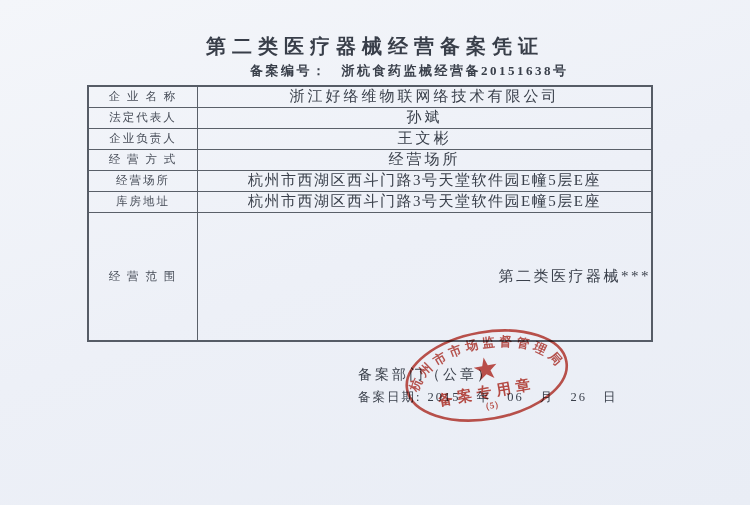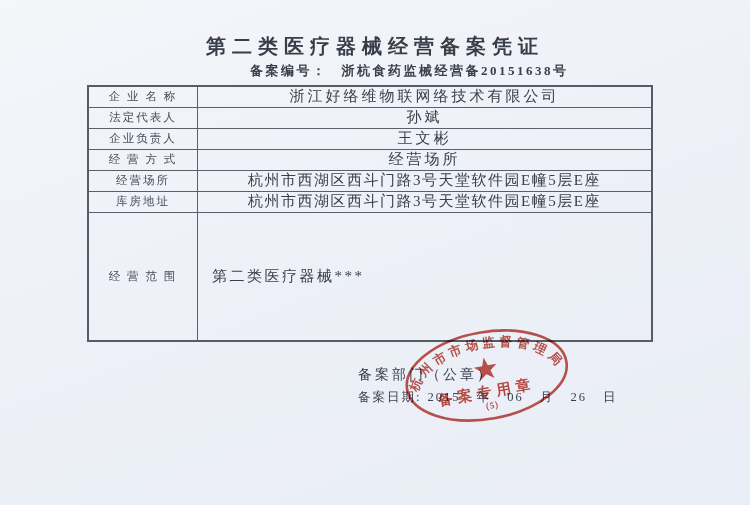--- a/index.html
+++ b/index.html
@@ -21,21 +21,21 @@
     position:absolute;left:87px;top:85px;width:566px;
     border-collapse:collapse;table-layout:fixed;
     border:2px solid #565c66;
   }
   table.cert td{border:1px solid #5a6069;vertical-align:middle;padding:0;}
   td.lbl{width:108px;text-align:center;font-size:11.5px;letter-spacing:2px;color:#474d58;}
   td.val{text-align:center;font-size:15px;letter-spacing:3px;color:#3a404b;}
   td.val.addr{letter-spacing:1.5px;}
   tr.r{height:21px;}
   tr.tall{height:129px;margin-left:32px;}
-  tr.tall td.val{text-align:left;padding-left:14px;letter-spacing:2.5px;}
+  tr.tall td.val{text-align:right;padding-left:14px;letter-spacing:2.5px;}
   .dept-line{
     position:absolute;left:358px;top:366px;
     font-size:14px;letter-spacing:3px;color:#3b414c;white-space:nowrap;
   }
   .date-line{
     position:absolute;left:358px;top:389px;
     font-size:12.5px;letter-spacing:2px;color:#3b414c;white-space:nowrap;
   }
   .date-line .date{margin-left:6px;word-spacing:11px;}
   svg.seal{

